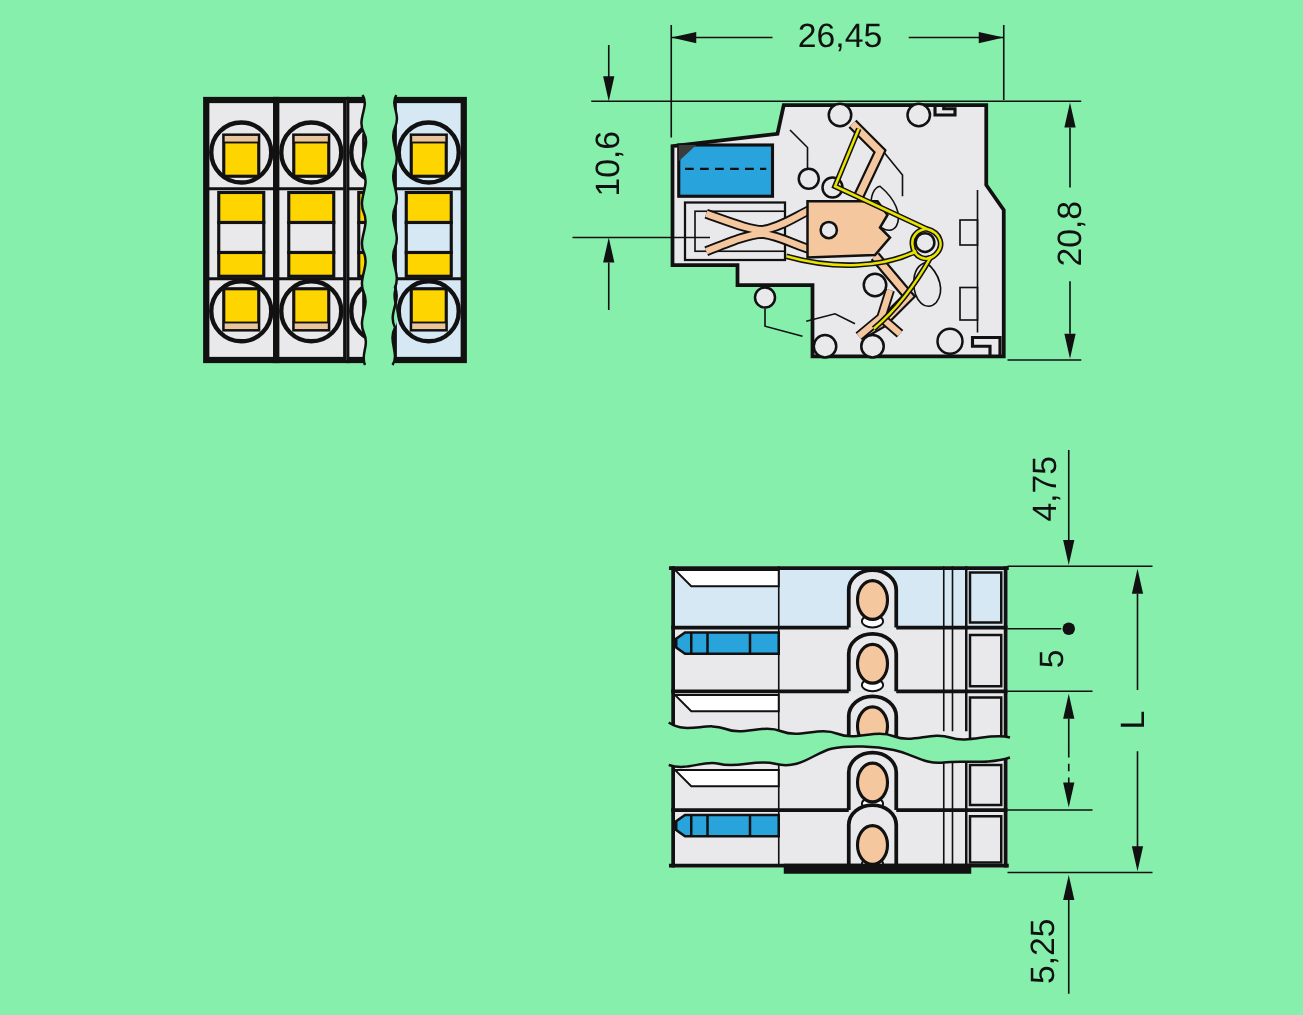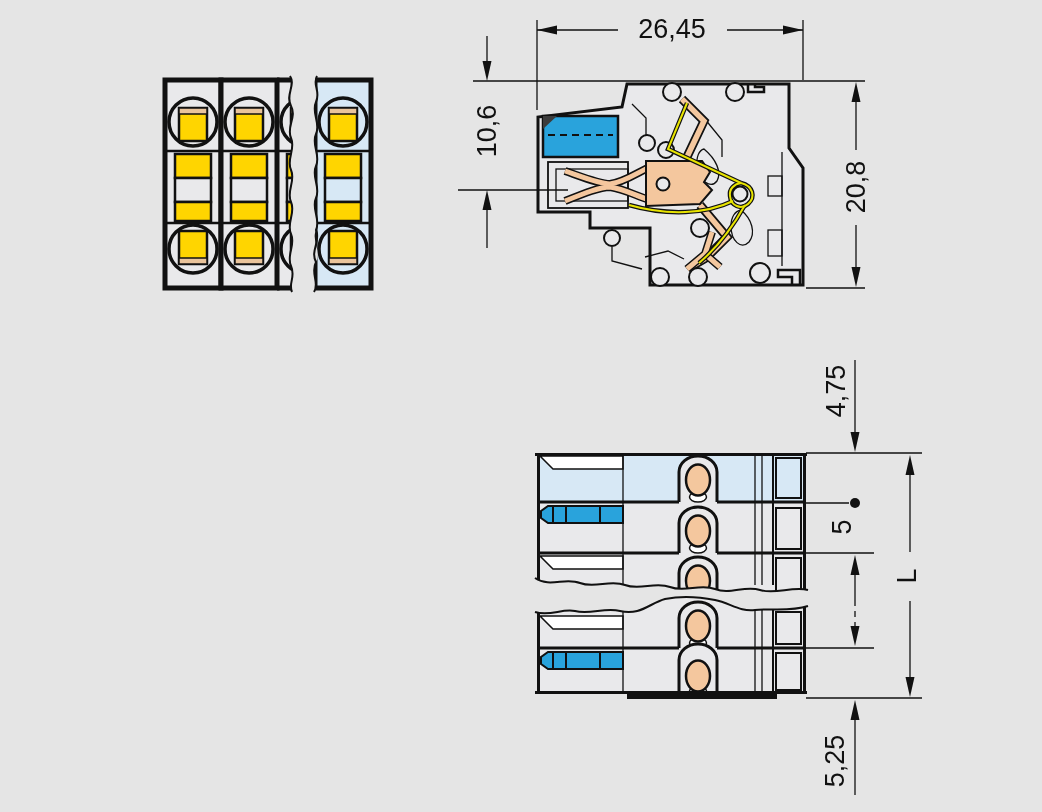--- a/index.html
+++ b/index.html
@@ -1,16 +1,16 @@
 <!DOCTYPE html>
 <html style="--ink: #111111; --housing: #e9e9eb; --endplate: #d7e8f5; --wire: #29a3dc; --copper: #f4c79e; --yellow: #ffd500; --tan: #eac49b; --spring: #e8e400;"><head>
 <meta charset="utf-8">
 <style>
   html,body{margin:0;padding:0;background:#fff;}
-  #stage{position:relative;width:1042px;height:812px;background:#e5e5e5;overflow:hidden;
+  #stage{position:relative;width:1042px;height:812px;background:#86efac;overflow:hidden;
          font-family:"Liberation Sans",sans-serif;}
   #drawing{position:absolute;left:0;top:0;}
   .dim{position:absolute;font-size:27px;color:#111;white-space:nowrap;line-height:1;
        transform:translate(-50%,-50%);}
   .rot{transform:translate(-50%,-50%) rotate(-90deg);}
   #d-width{left:672px;top:29px;}
   #d-106{left:487px;top:131px;}
   #d-208{left:856px;top:187px;}
   #d-475{left:836px;top:391px;}
   #d-5{left:842px;top:527px;}

